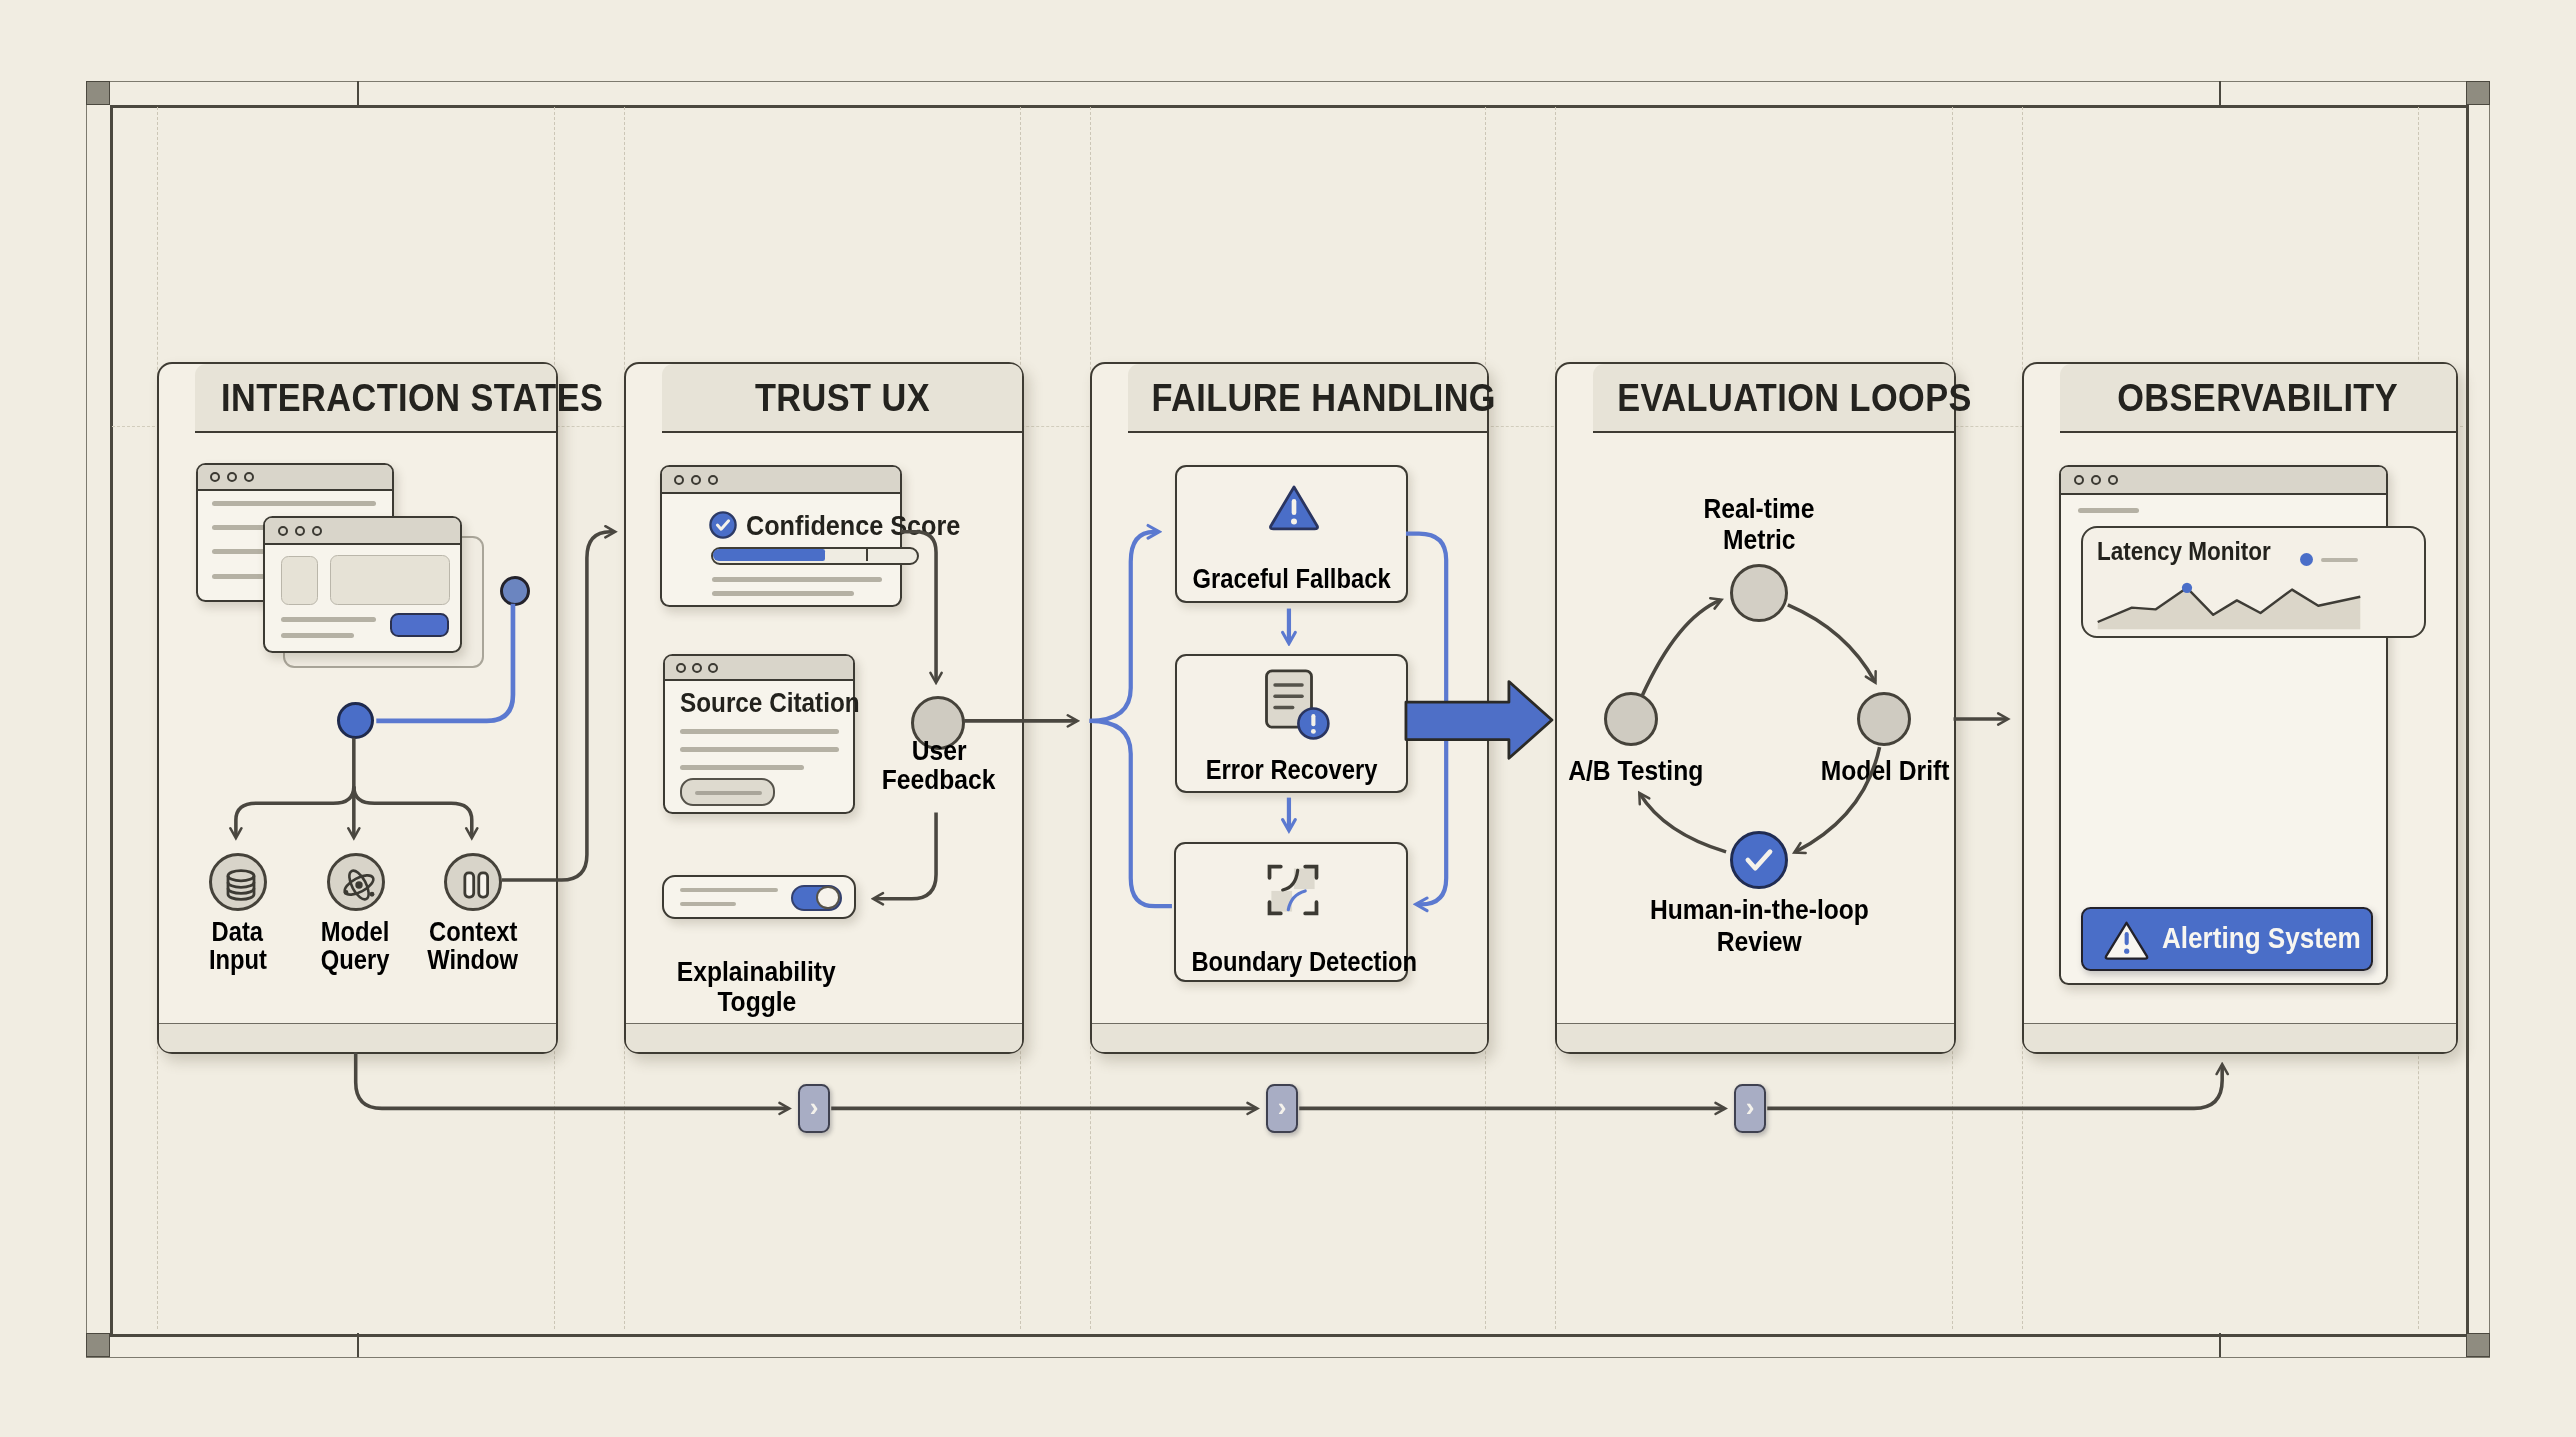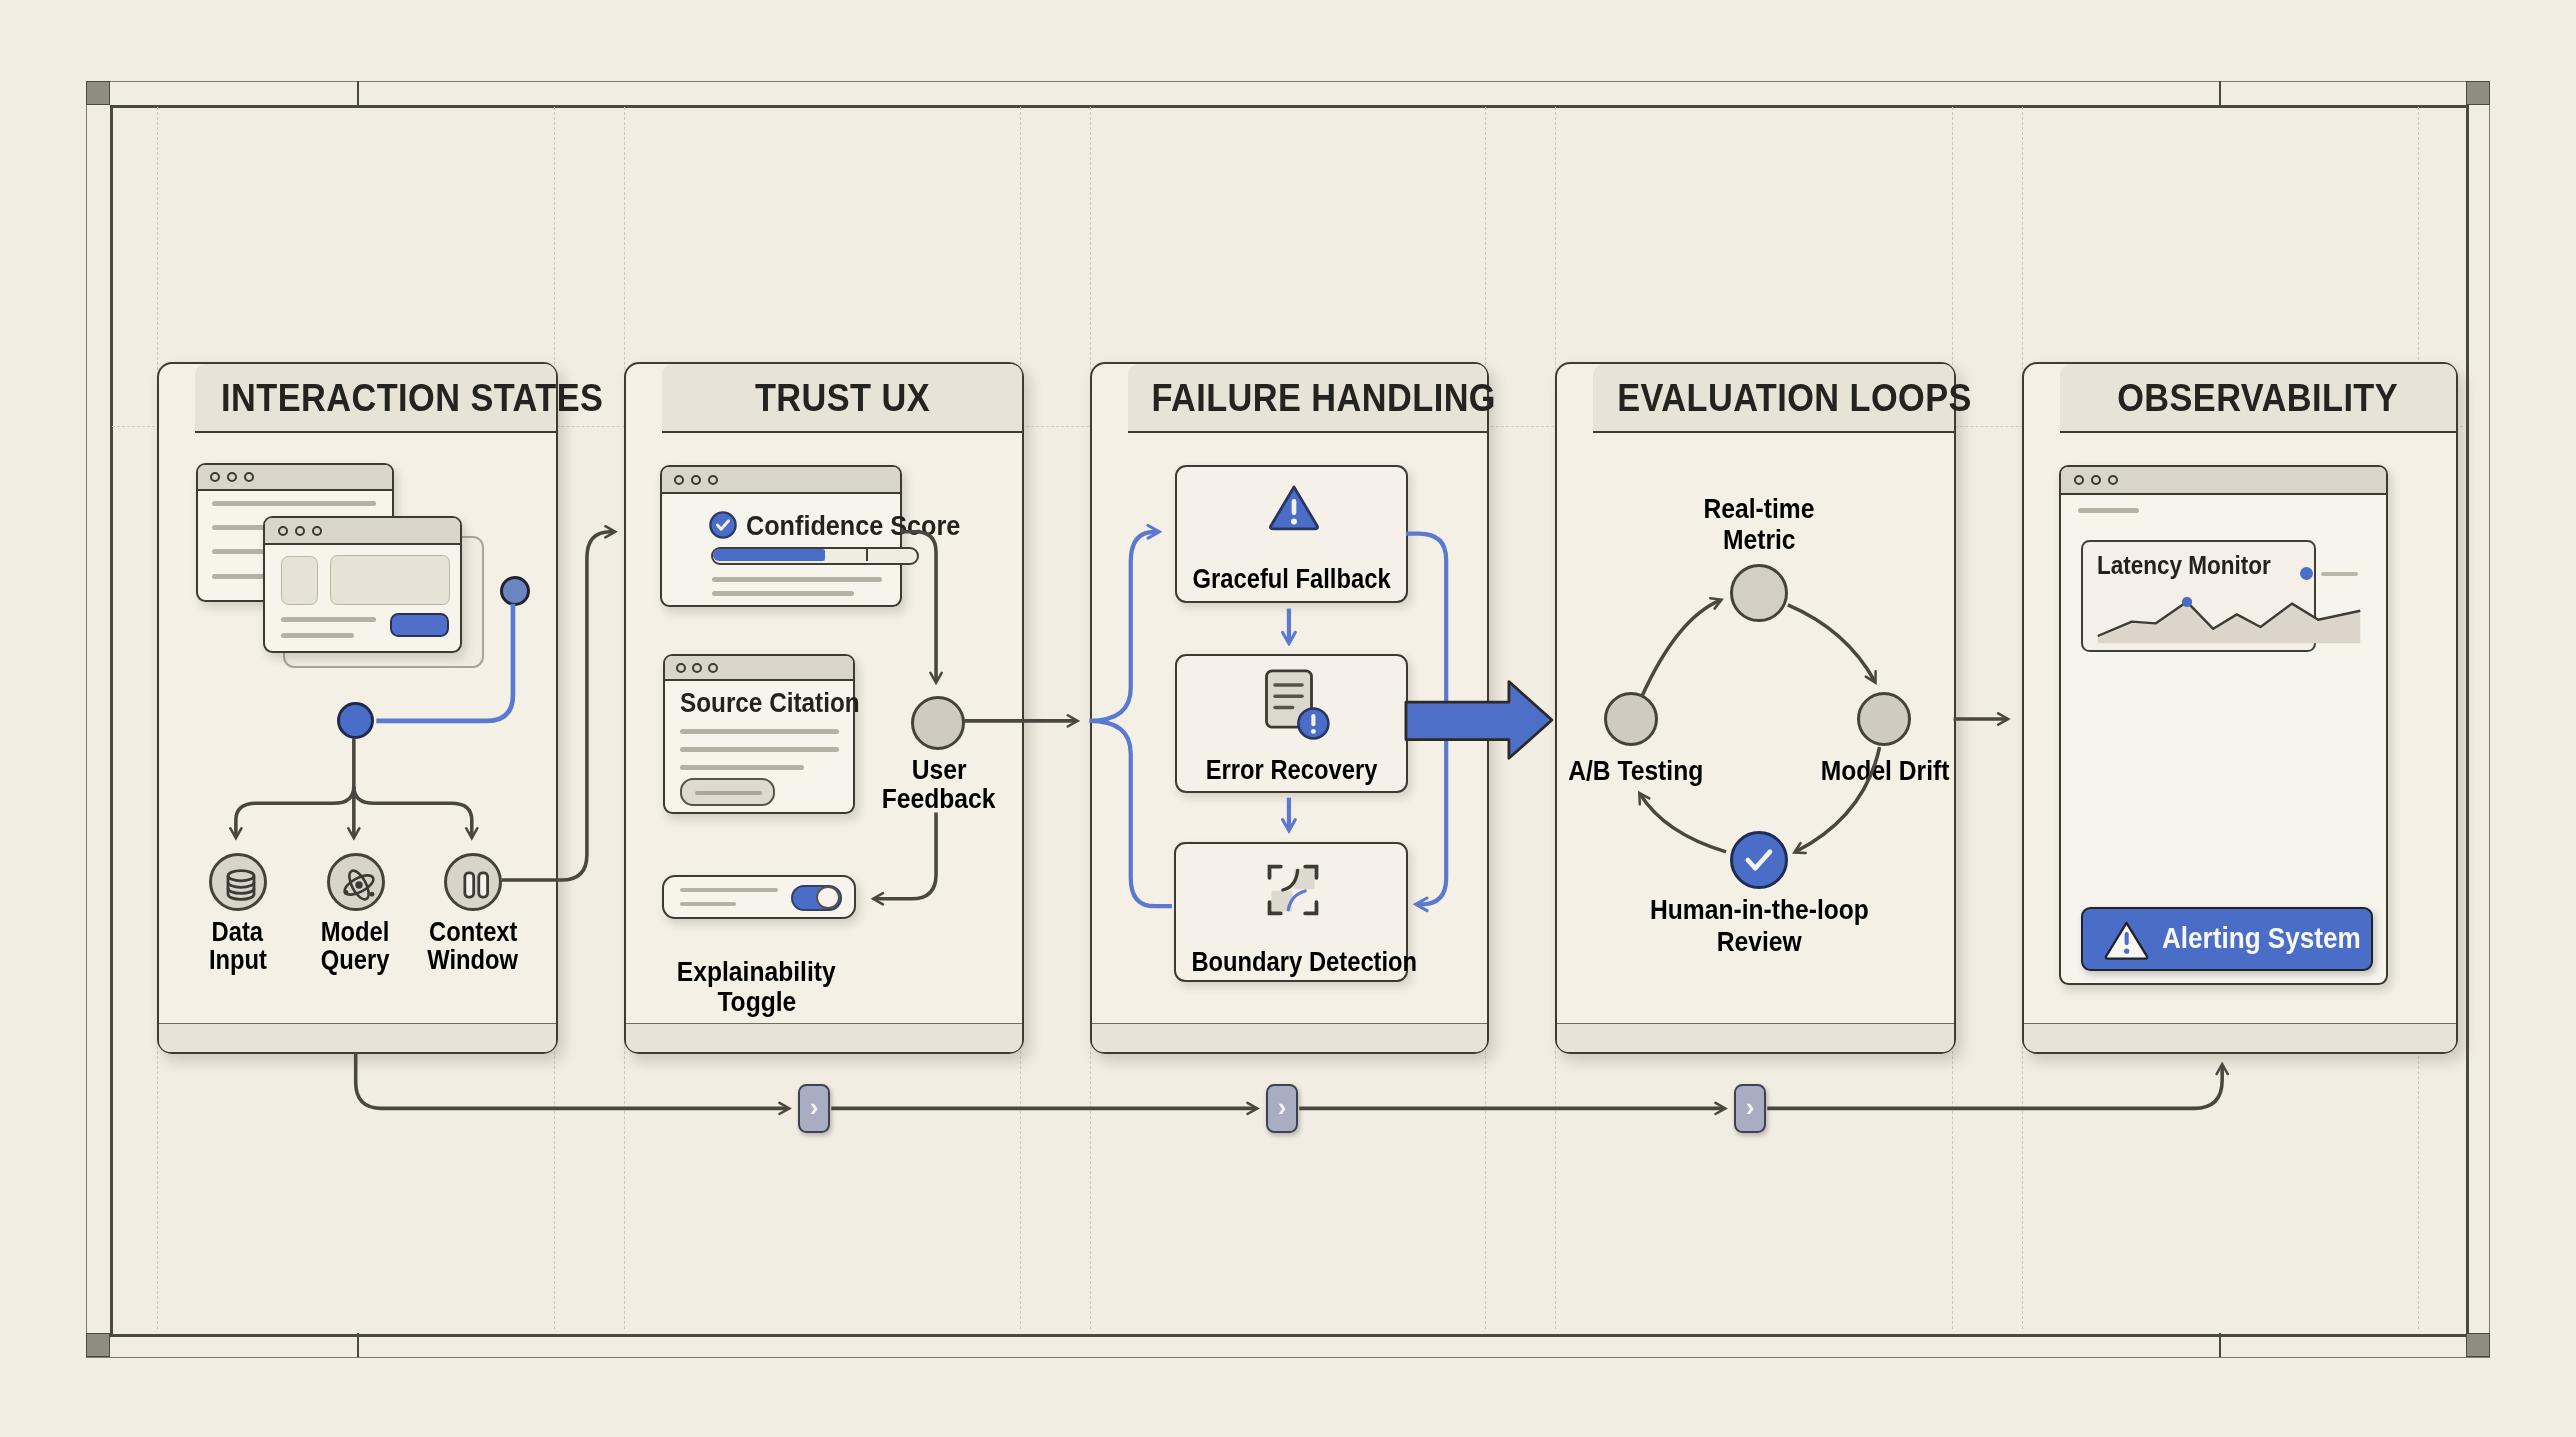--- a/index.html
+++ b/index.html
@@ -178,21 +178,21 @@
       <div class="abs" style="left:15px;top:32px;font-size:27px;font-weight:700;"><span class="condL">Source Citation</span></div>
       <div class="abs gline" style="left:15px;top:73px;width:159px;height:4.7px;"></div>
       <div class="abs gline" style="left:15px;top:91px;width:159px;height:4.7px;"></div>
       <div class="abs gline" style="left:15px;top:109px;width:124px;height:4.7px;"></div>
       <div class="abs" style="left:15px;top:122px;width:95px;height:28px;border:2.3px solid #55524a;border-radius:13px;background:#dedacf;box-sizing:border-box;">
         <div class="abs gline" style="left:13px;top:11.2px;width:67px;height:3.7px;background:#a9a59a;"></div>
       </div>
     </div>
 
     <div class="abs circle-stop" style="left:285px;top:332px;width:54px;height:54px;background:#cfcbc1;"></div>
-    <div class="abs lbl" style="left:238px;top:391px;width:150px;font-size:28px;line-height:29px;">
+    <div class="abs lbl" style="left:238px;top:372px;width:150px;font-size:28px;line-height:29px;">
       <span class="cond">User</span><br><span class="cond">Feedback</span>
     </div>
 
     <div class="abs win" style="left:36px;top:511px;width:194px;height:44px;border-radius:13px;">
       <div class="abs gline" style="left:16px;top:11.2px;width:98px;height:4.2px;"></div>
       <div class="abs gline" style="left:16px;top:25px;width:56px;height:4.2px;"></div>
       <div class="abs" style="left:127px;top:7.5px;width:51px;height:26px;background:#4a6ec8;border:2.3px solid #33406e;border-radius:14px;box-sizing:border-box;">
         <div class="abs" style="left:23.4px;top:-0.9px;width:23.4px;height:23.4px;background:#f6f3ec;border:2.3px solid #55524a;border-radius:50%;box-sizing:border-box;"></div>
       </div>
     </div>
@@ -272,21 +272,21 @@
     <div class="abs panel-foot"></div>
 
     <div class="abs win" style="left:35px;top:101px;width:329px;height:520px;">
       <div class="abs win-head" style="height:26px;">
         <div class="abs dot" style="left:13px;top:7.5px;"></div>
         <div class="abs dot" style="left:30px;top:7.5px;"></div>
         <div class="abs dot" style="left:47px;top:7.5px;"></div>
       </div>
       <div class="abs gline" style="left:17px;top:41px;width:61px;height:4.7px;"></div>
 
-      <div class="abs ocard" style="left:19.7px;top:73px;width:235px;height:112px;">
+      <div class="abs ocard" style="left:19.7px;top:59px;width:345px;height:112px;border-radius:16px;">
         <div class="ocard-title"><span class="condL">Latency Monitor</span></div>
         <div class="legend-dot" style="left:217px;top:25px;"></div>
         <div class="legend-line" style="left:238px;top:30px;"></div>
         <svg class="abs" style="left:14px;top:49px;" width="264" height="54" viewBox="0 0 282 58">
             <polygon points="0,48.333333333333336 36.660000000000004,32.86666666666667 62.04,34.8 95.88000000000001,11.600000000000001 124.08,40.599999999999994 149.46,25.133333333333333 174.84,38.666666666666664 208.68,13.533333333333333 236.88,30.933333333333334 282,21.266666666666666 282,56 0,56" fill="#dbd6c9"></polygon>
             <polyline points="0,48.333333333333336 36.660000000000004,32.86666666666667 62.04,34.8 95.88000000000001,11.600000000000001 124.08,40.599999999999994 149.46,25.133333333333333 174.84,38.666666666666664 208.68,13.533333333333333 236.88,30.933333333333334 282,21.266666666666666" fill="none" stroke="#3e3c36" stroke-width="2.6" stroke-linejoin="round"></polyline>
             <circle cx="95.88000000000001" cy="11.600000000000001" r="5.5" fill="#4a6ec8"></circle>
           </svg>
       </div>
 

